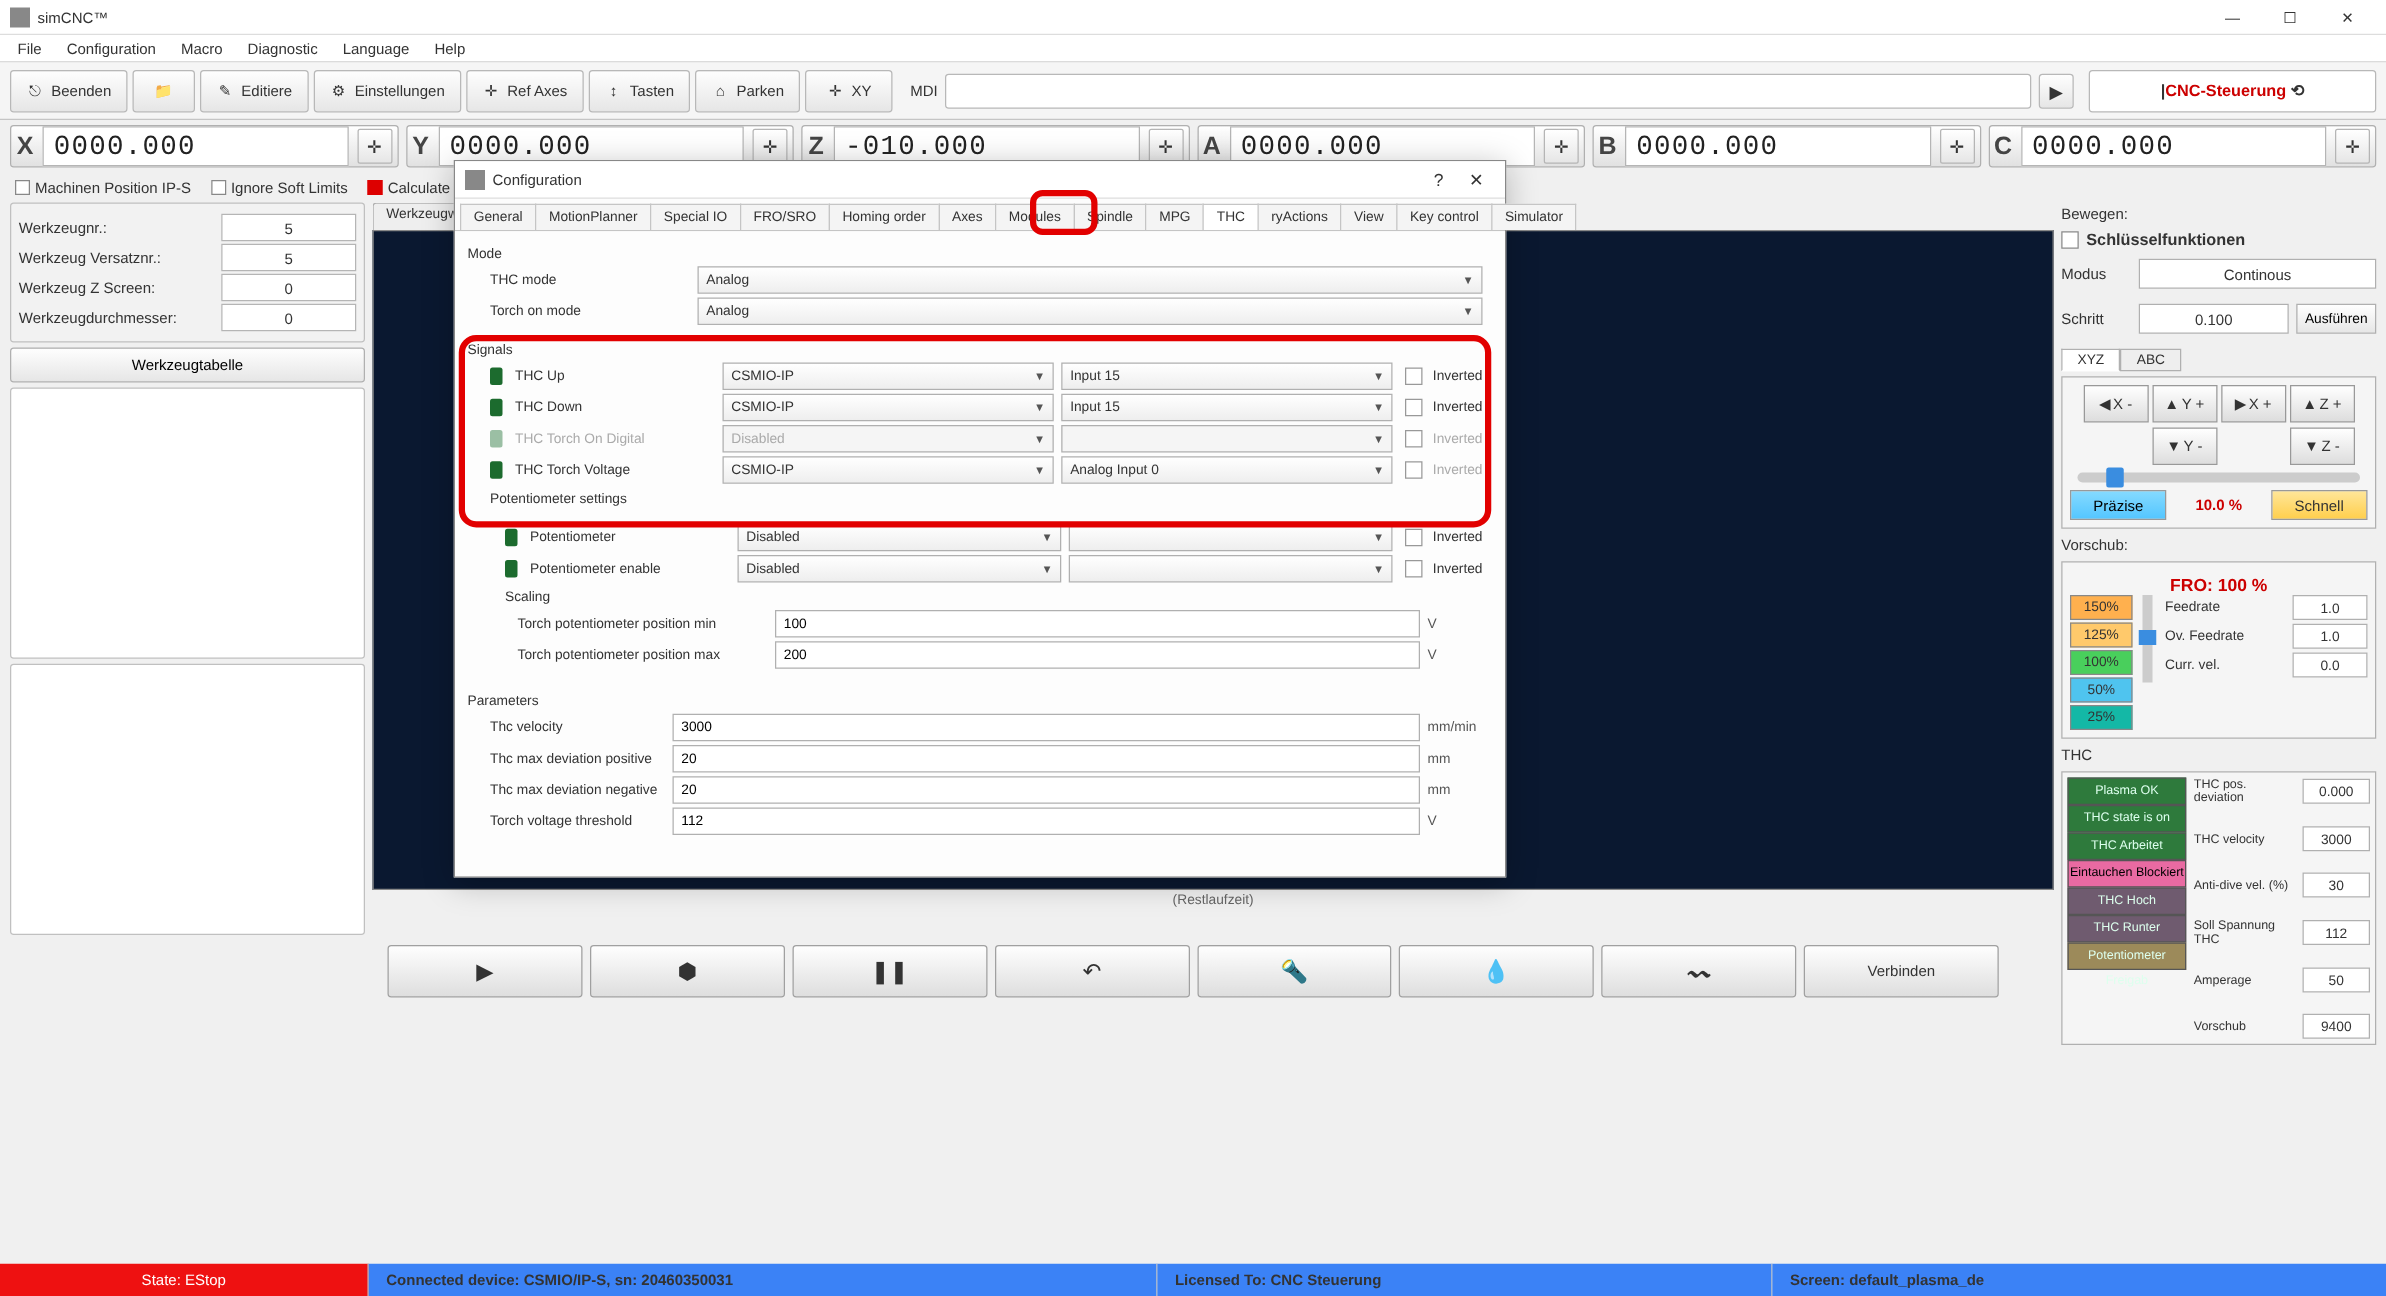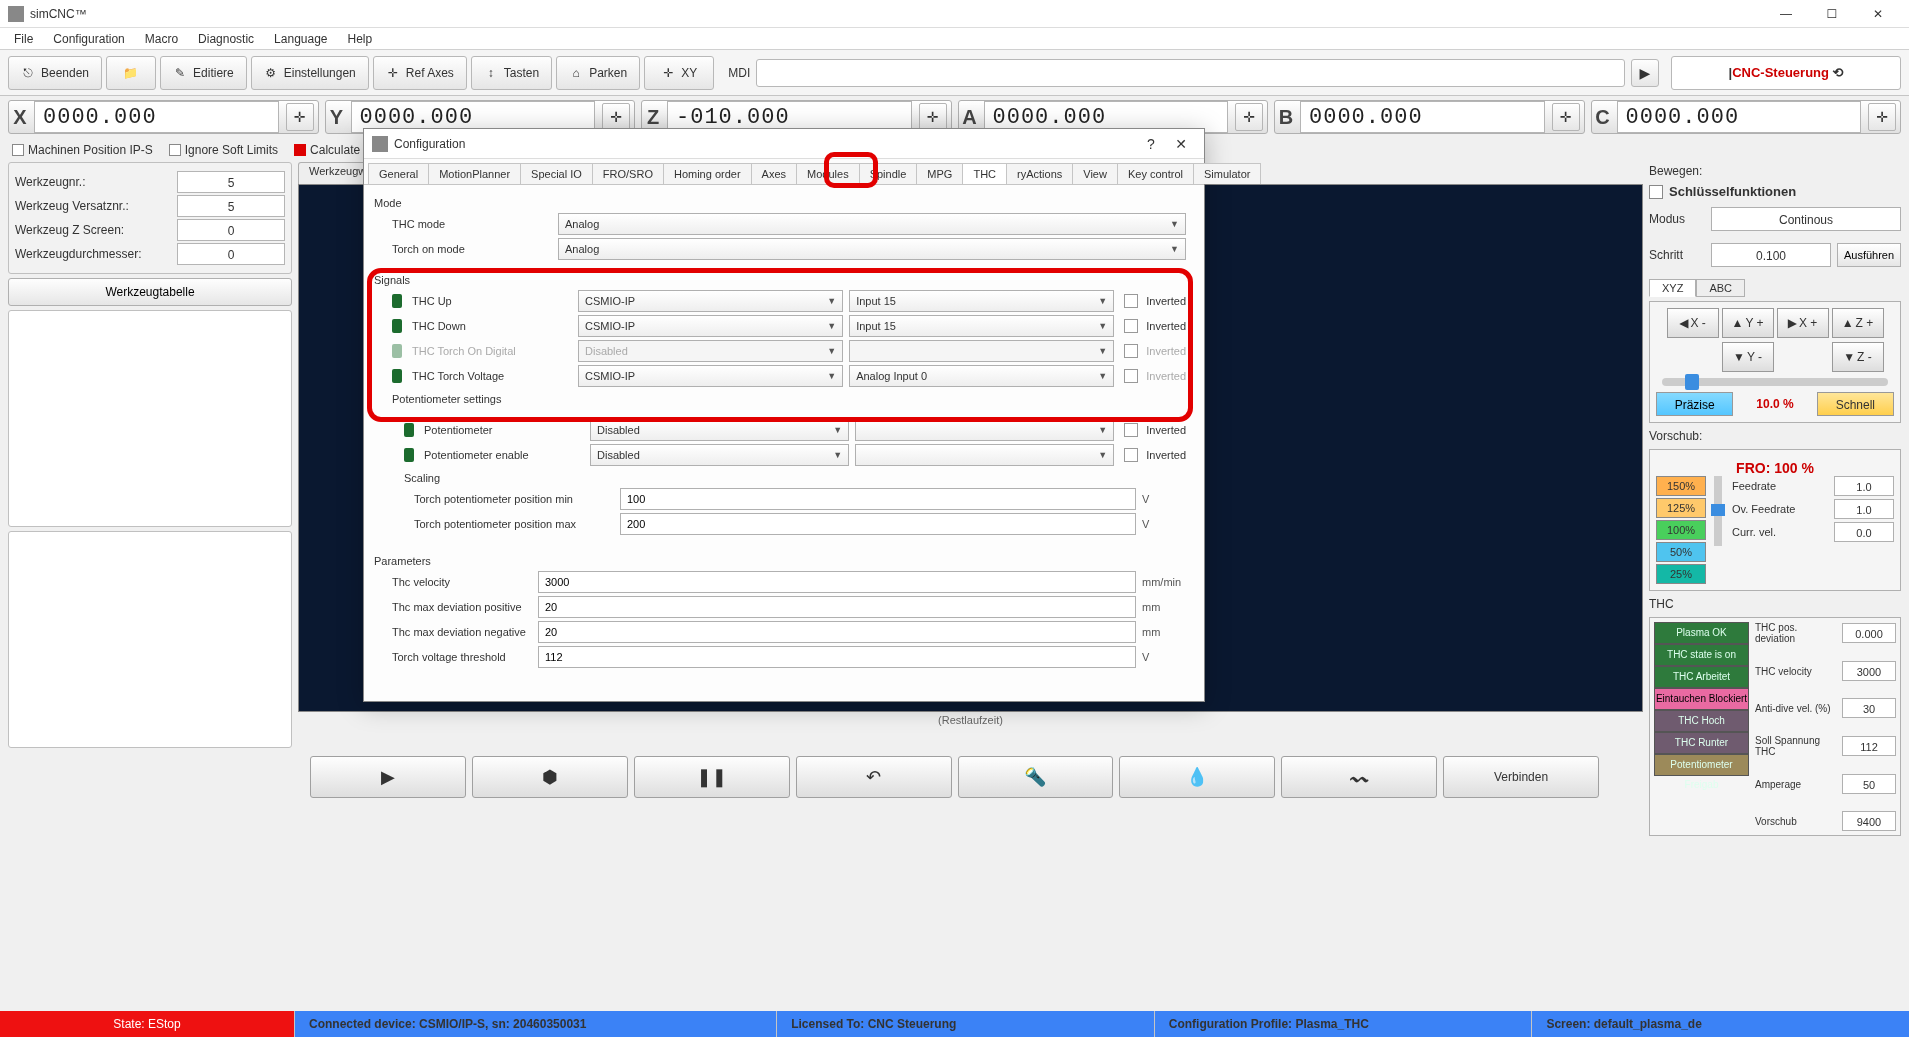--- a/index.html
+++ b/index.html
@@ -409,21 +409,20 @@
   <div class="trbtn">🔦</div>
   <div class="trbtn">💧</div>
   <div class="trbtn">〰</div>
   <div class="trbtn" style="font-size:12px;">Verbinden</div>
 </div>
 
 <div class="statusbar">
   <div class="stseg estop">State: EStop</div>
   <div class="stseg" style="flex:1.3">Connected device: CSMIO/IP-S, sn: 20460350031</div>
   <div class="stseg" style="flex:1">Licensed To: CNC Steuerung</div>
-  <div class="stseg" style="flex:1">Configuration Profile: Plasma_THC</div>
   <div class="stseg" style="flex:1;border-right:none;">Screen: default_plasma_de</div>
 </div>
 
 <div class="cfgdlg">
   <div class="dlgtitle">
     <div class="dicon"></div>
     <div class="dtext">Configuration</div>
     <div class="dbtn">?</div>
     <div class="dbtn">✕</div>
   </div>

